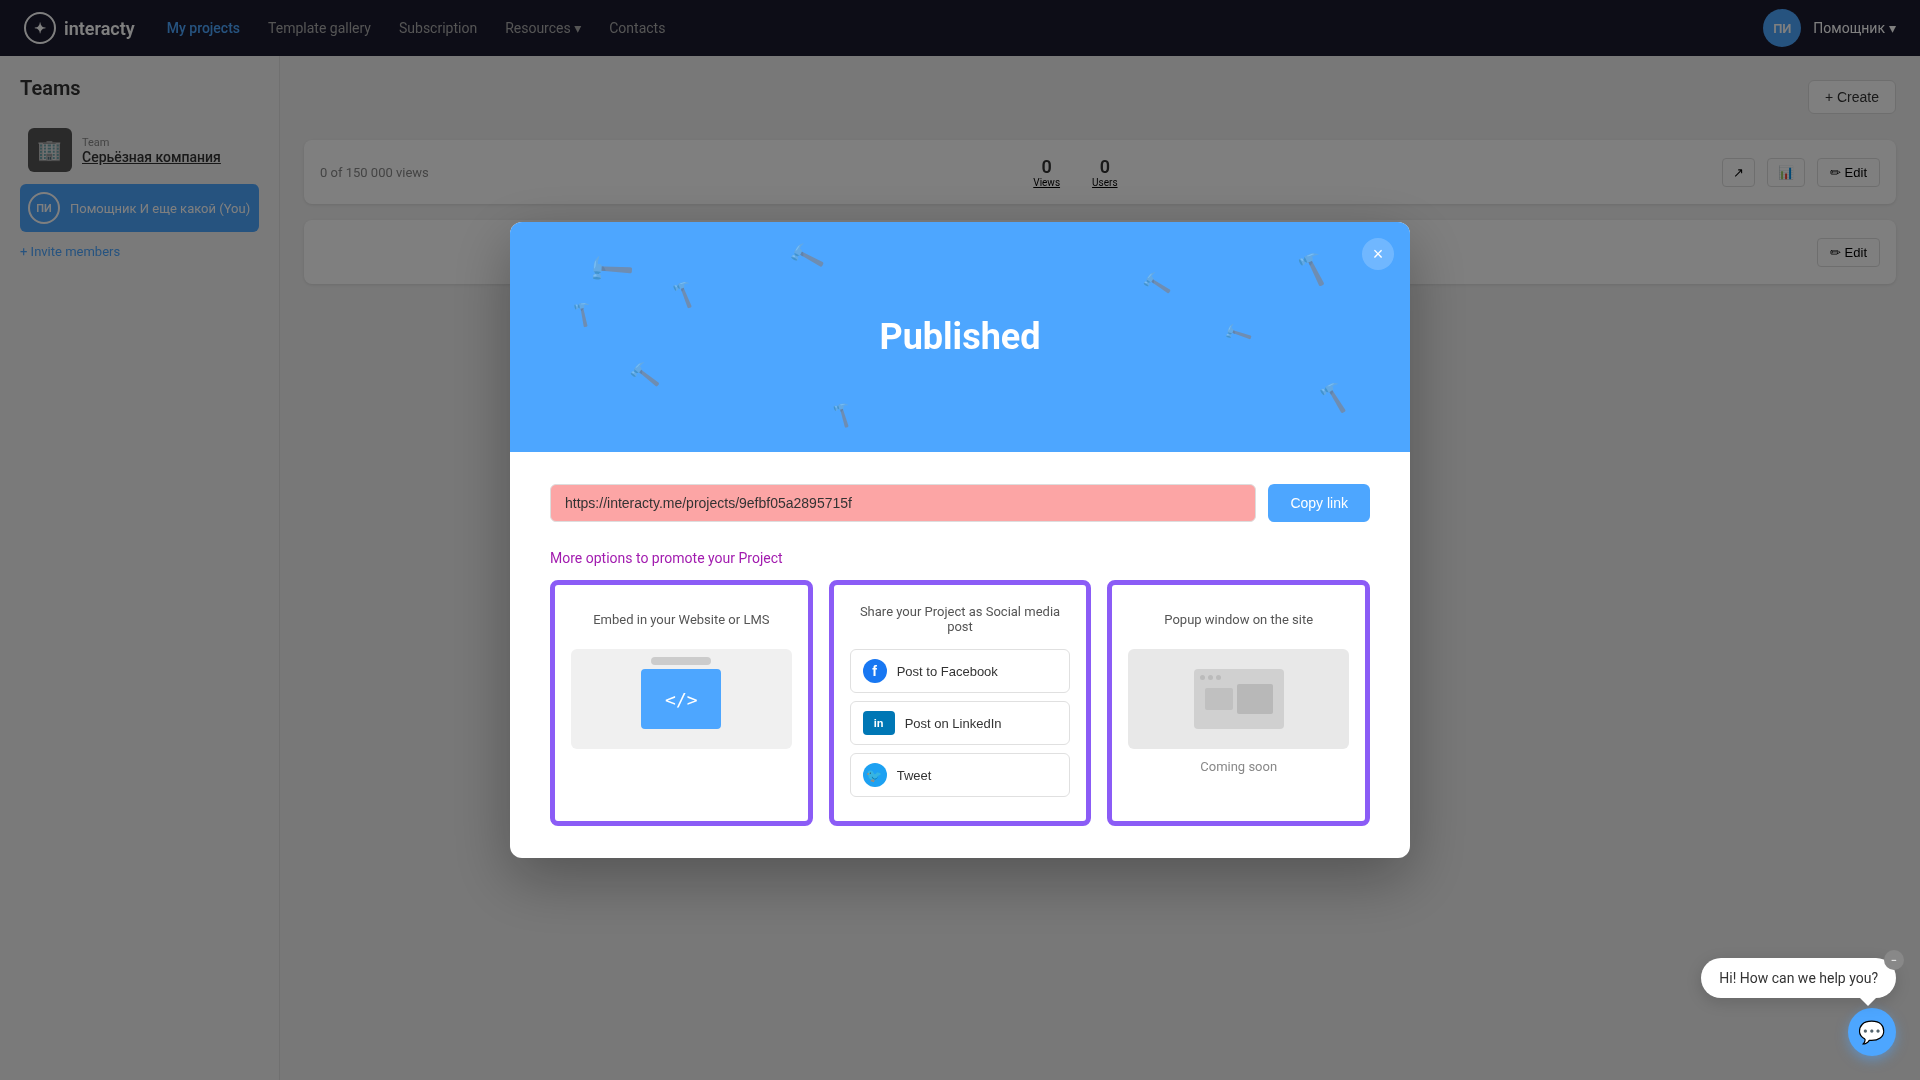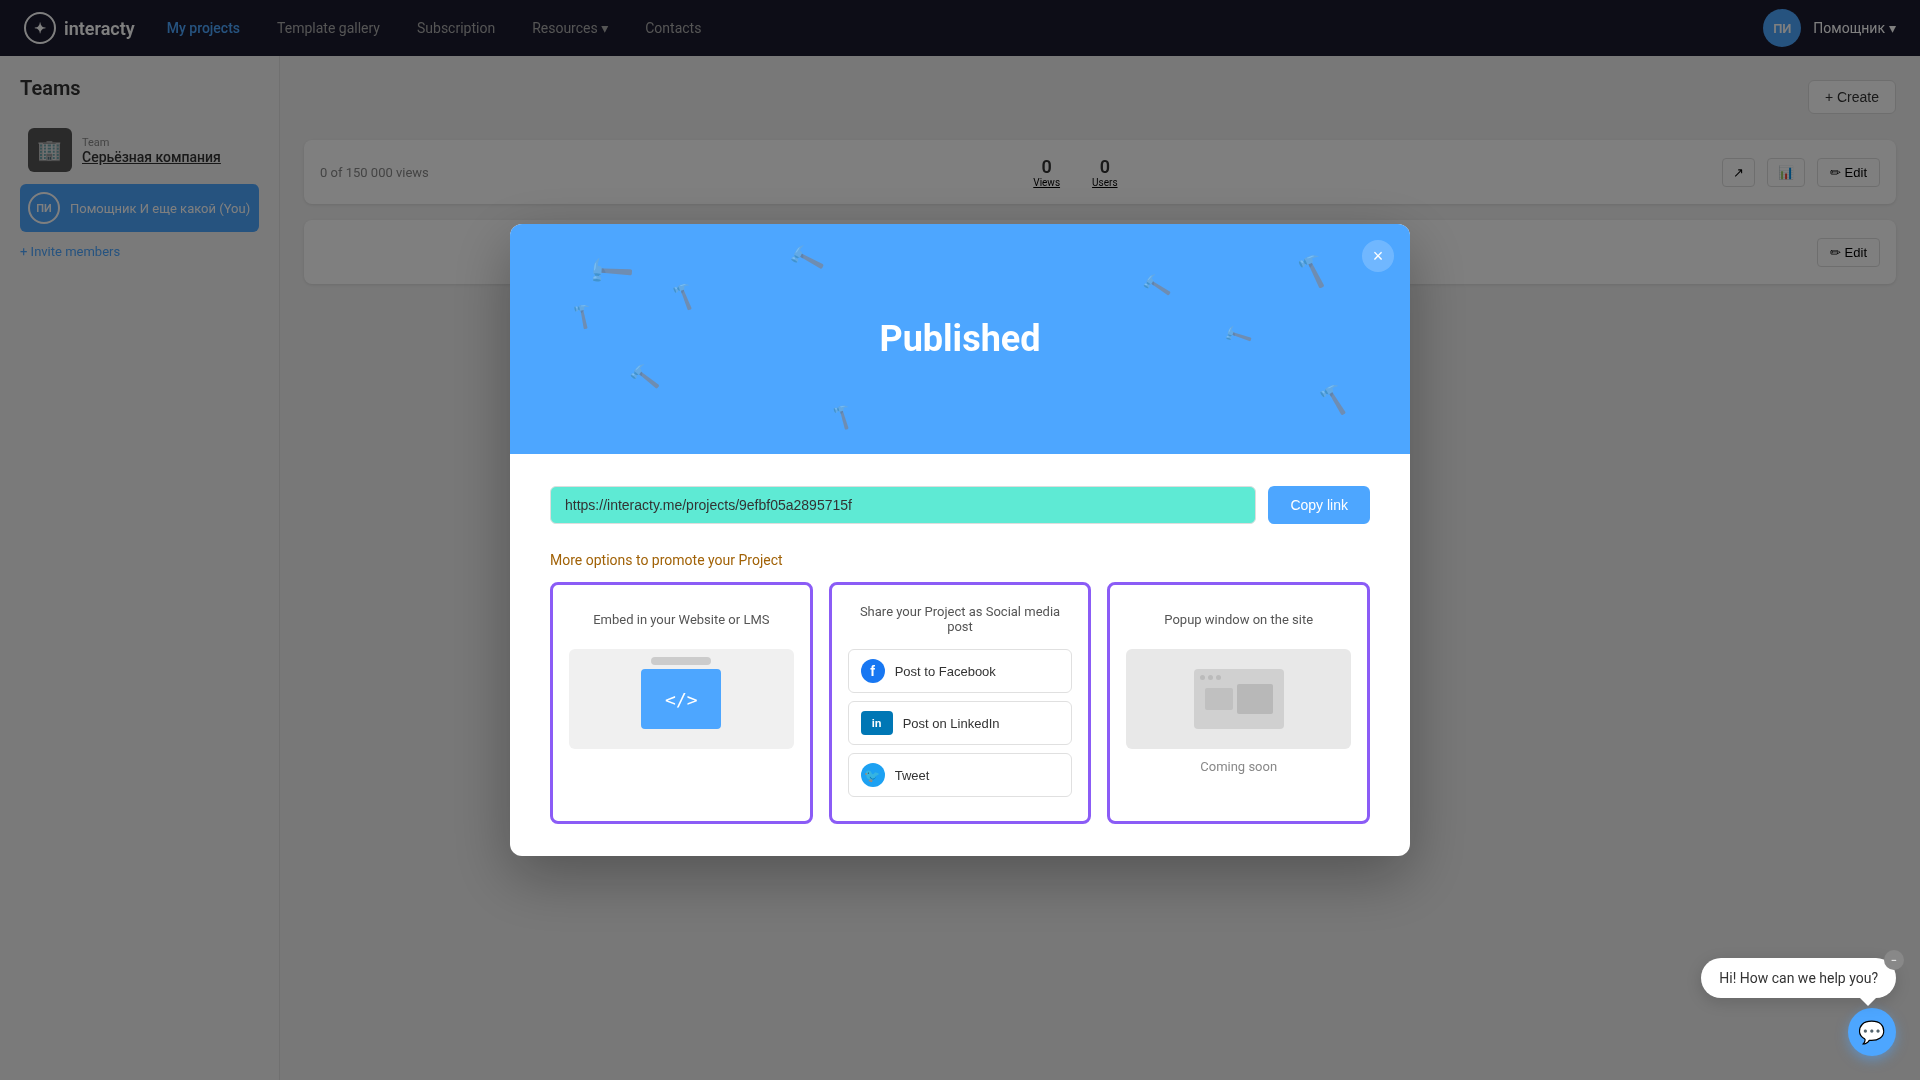--- a/index.html
+++ b/index.html
@@ -31,21 +31,21 @@
       border-radius: 50%;
       display: flex;
       align-items: center;
       justify-content: center;
       font-size: 14px;
       color: white;
     }
     .nav-links {
       display: flex;
       align-items: center;
-      gap: 37px;
+      gap: 28px;
       flex: 1;
     }
     .nav-link {
       color: #aaa;
       text-decoration: none;
       font-size: 14px;
       cursor: pointer;
     }
     .nav-link.active {
       color: #4da6ff;
@@ -255,45 +255,45 @@
       gap: 12px;
       margin-bottom: 28px;
     }
     .url-input {
       flex: 1;
       border: 1px solid #ddd;
       border-radius: 6px;
       padding: 10px 14px;
       font-size: 14px;
       color: #333;
-      background: #5eead4;
+      background: #fca5a5;
     }
     .copy-btn {
       background: #4da6ff;
       color: white;
       border: none;
       border-radius: 6px;
       padding: 10px 22px;
       font-size: 14px;
       font-weight: 500;
       cursor: pointer;
       white-space: nowrap;
     }
     .promote-label {
       font-size: 14px;
-      color: #a16207;
+      color: #a21caf;
       margin-bottom: 14px;
     }
     .promote-cards {
       display: flex;
       gap: 16px;
     }
     .promote-card {
       flex: 1;
-      border: 3px solid #8b5cf6;
+      border: 5px solid #8b5cf6;
       border-radius: 8px;
       padding: 16px;
       background: white;
     }
     .promote-card-title {
       font-size: 13px;
       color: #555;
       text-align: center;
       margin-bottom: 12px;
       min-height: 36px;

